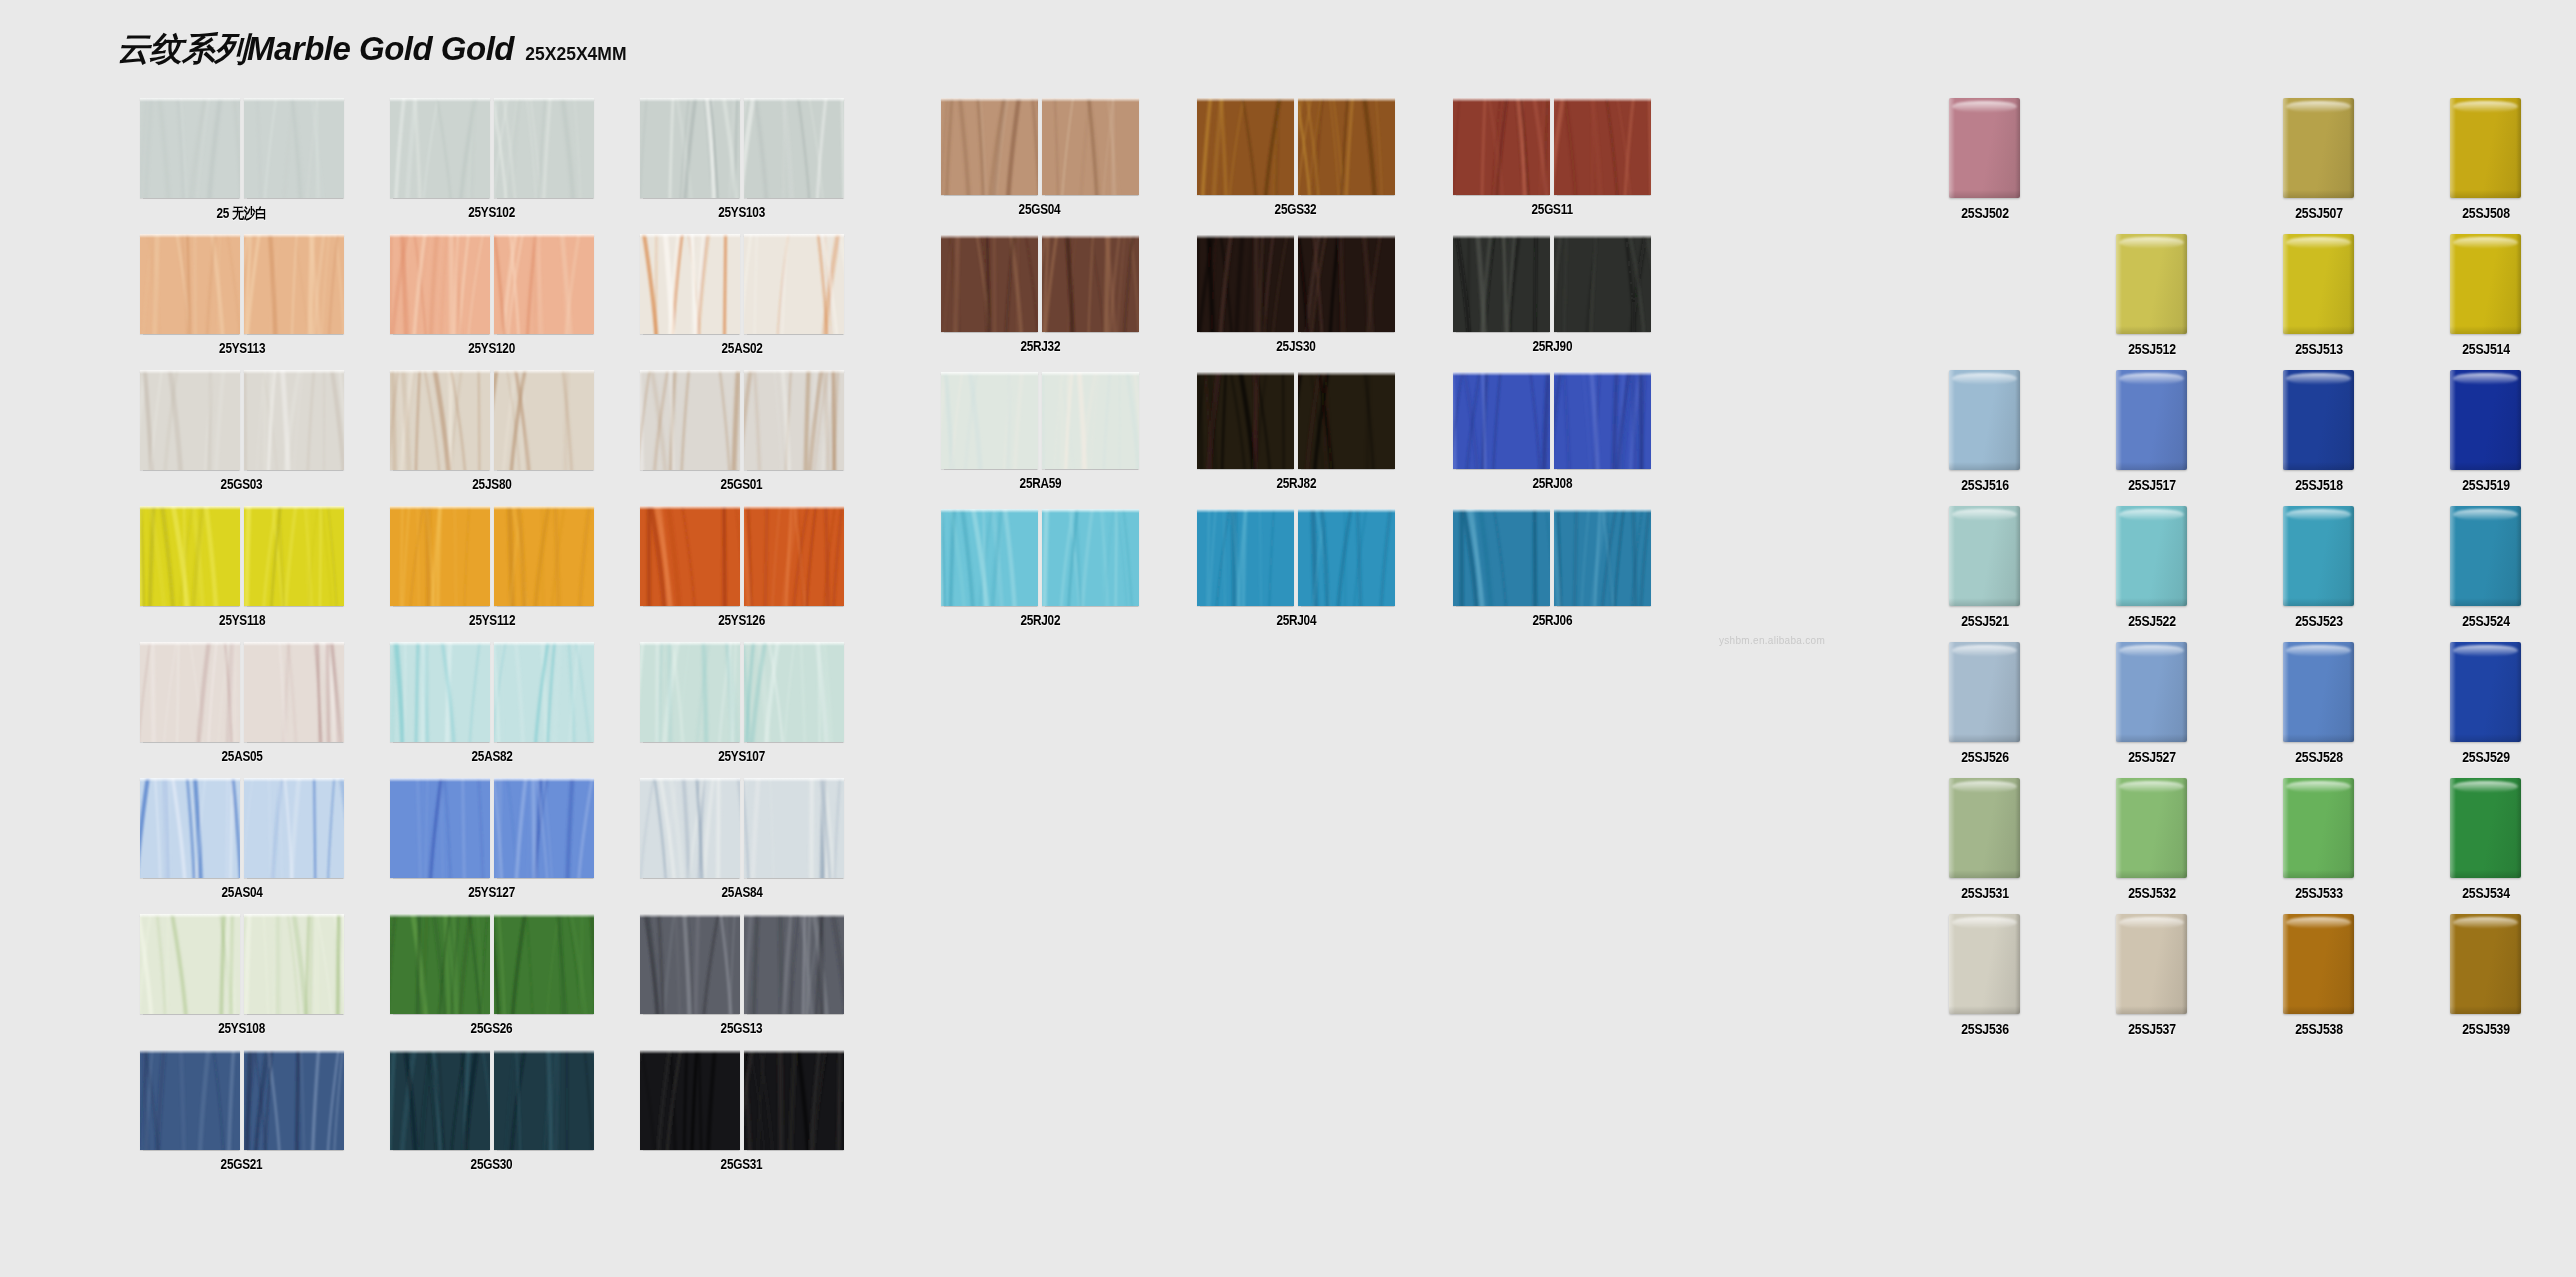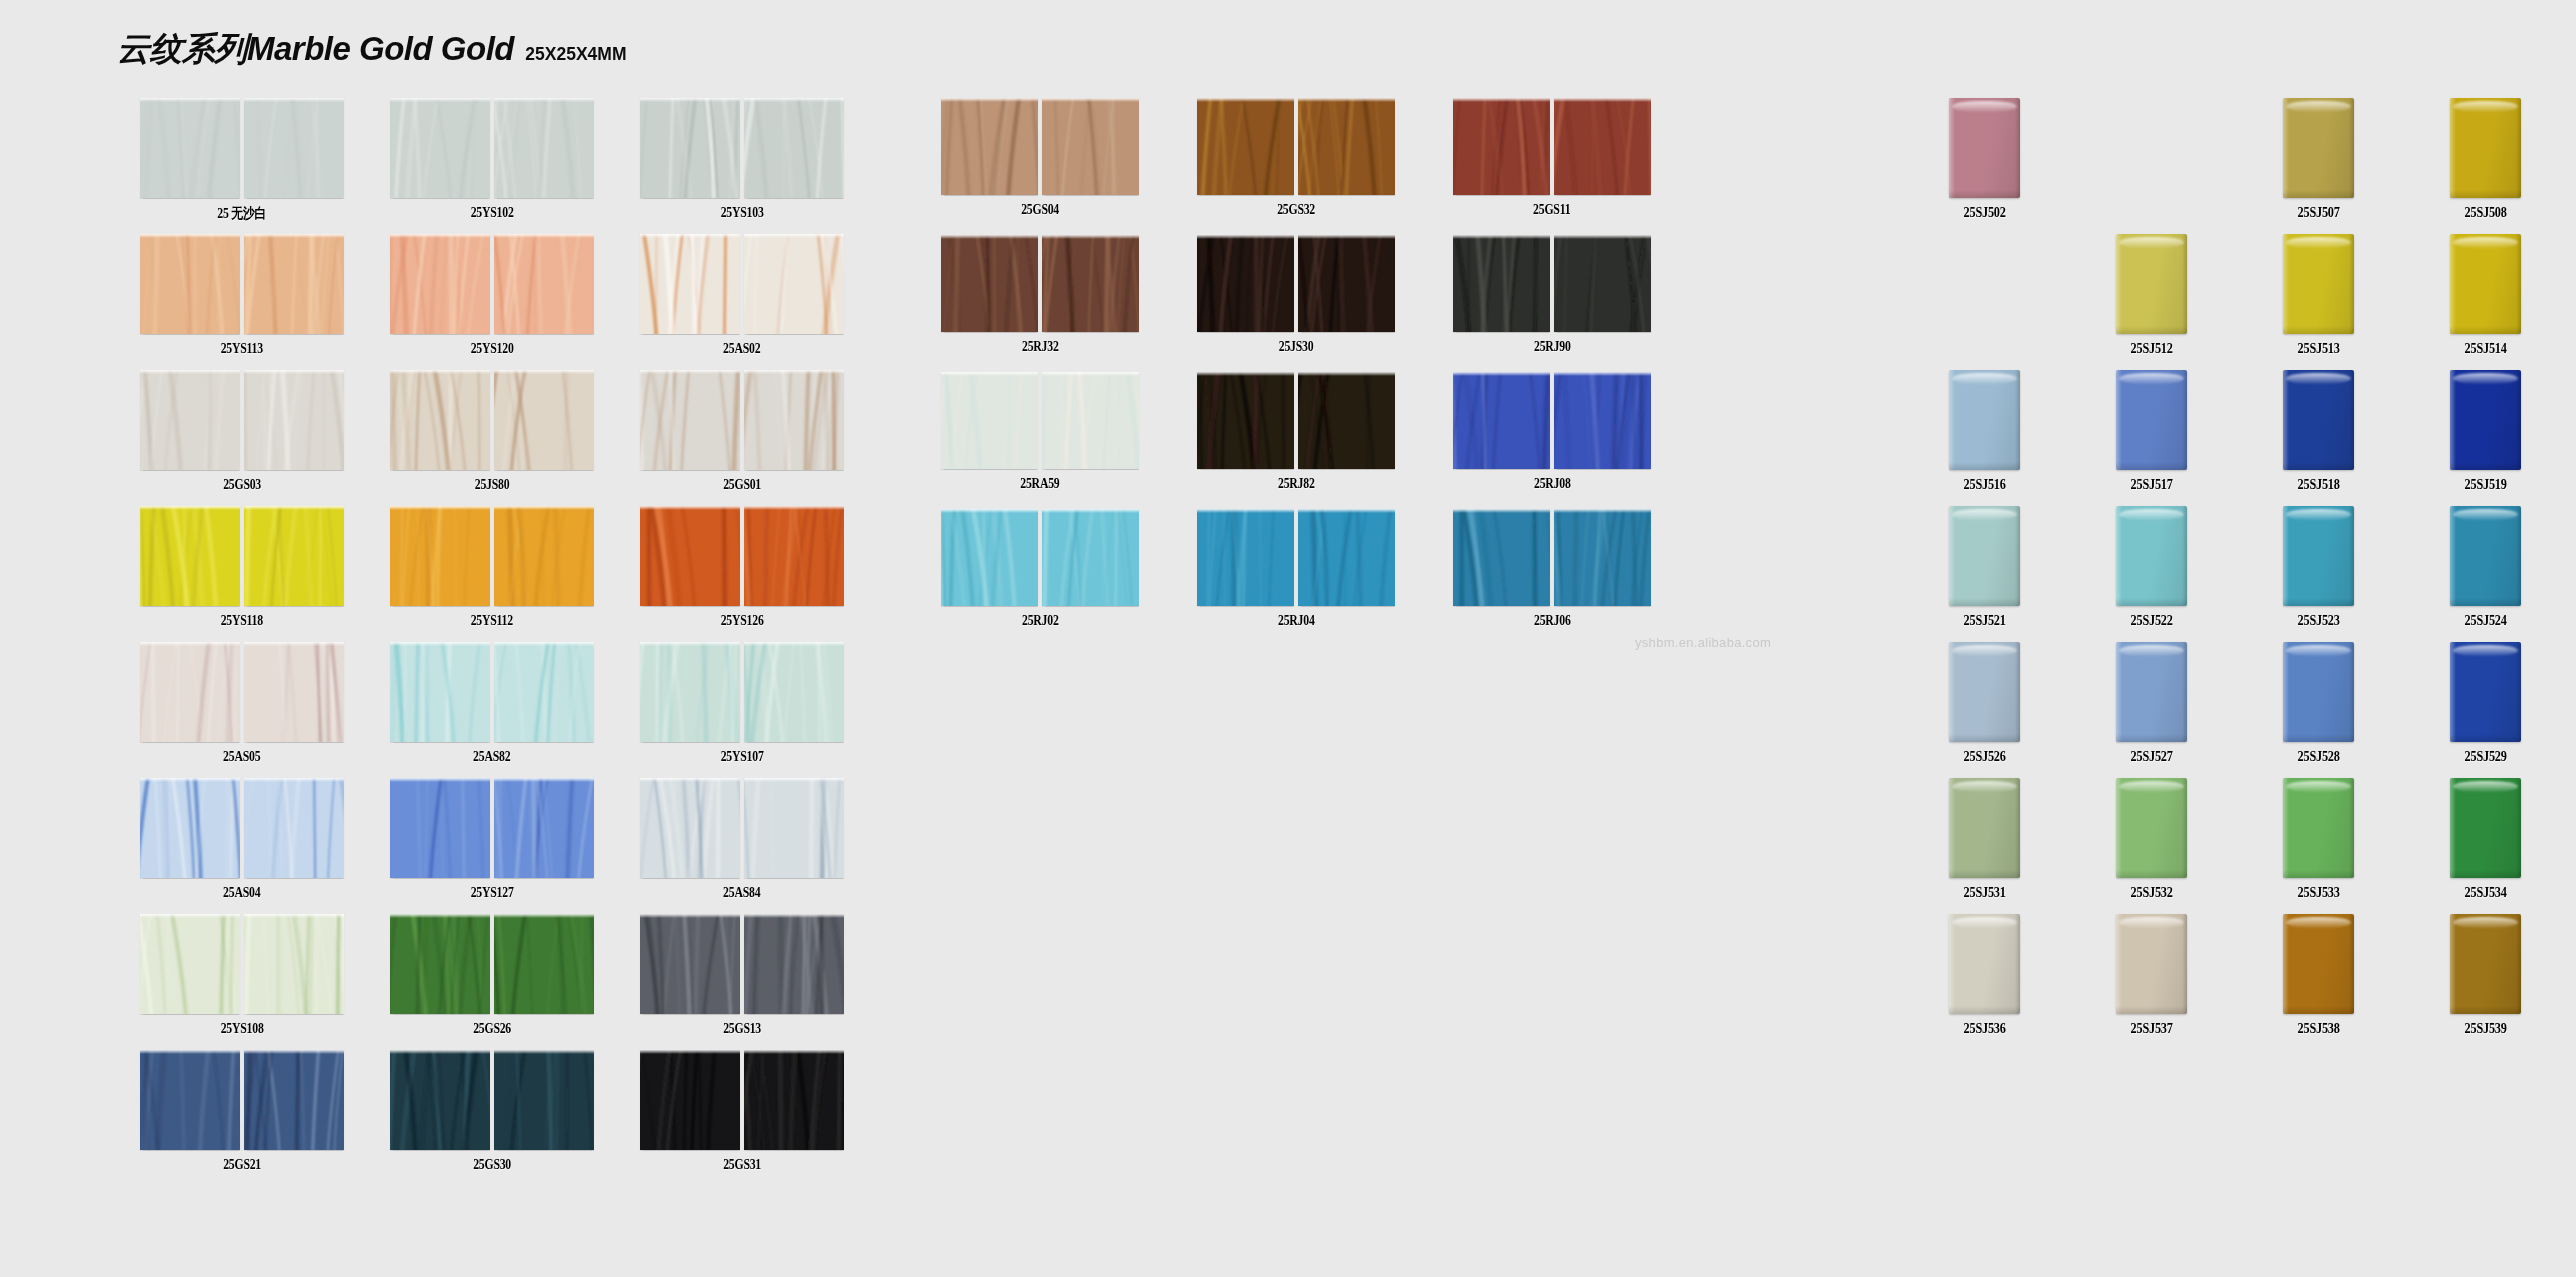--- a/index.html
+++ b/index.html
@@ -25,21 +25,21 @@
   .title .en{font-size:33px;}
   .title .dim{font-size:17.5px;font-style:normal;font-weight:bold;letter-spacing:0px;margin-left:11.3px;}
   #title-marble{left:117px;top:27px;}
 
   
   .section{position:absolute;}
   #sec-marble{left:117px;top:98px;}
   #sec-gs{left:912px;top:98px;}
   #sec-sj{left:1901px;top:98px;}
 
-  .grid{display:grid;font-family:Liberation Serif, serif;}
+  .grid{display:grid;}
   #grid-marble{grid-template-columns:repeat(3,250px);grid-auto-rows:136px;}
   #grid-gs{grid-template-columns:repeat(3,256px);grid-auto-rows:137px;}
   #grid-sj{grid-template-columns:repeat(5,167px);grid-auto-rows:136px;}
 
   .cell{position:relative;display:flex;flex-direction:column;align-items:center;}
 
   
   .pair{display:flex;gap:3.6px;}
   .tile{
     width:100px;height:100px;
@@ -88,22 +88,22 @@
     color:#000;
     letter-spacing:-0.3px;
     white-space:nowrap;
     transform:scaleX(.82);
     text-shadow:0.5px 0.5px 0 rgba(255,255,255,.7);
   }
   #grid-sj .label,#grid-sj2 .label{font-size:15px;}
 
   
   #watermark{
-    position:absolute;left:1635px;top:635px;
-    font-size:13px;color:#c9c9c9;white-space:nowrap;
+    position:absolute;left:1719px;top:635px;
+    font-size:10px;color:#c9c9c9;white-space:nowrap;
     letter-spacing:0.3px;
   }
 </style>
 </head>
 <body style="background: rgb(233, 233, 233);">
 
 <div class="page">
 
   <div class="title" id="title-marble">
     <span class="cn">云纹系列</span><span class="en">Marble Gold Gold</span><span class="dim">25X25X4MM</span>

